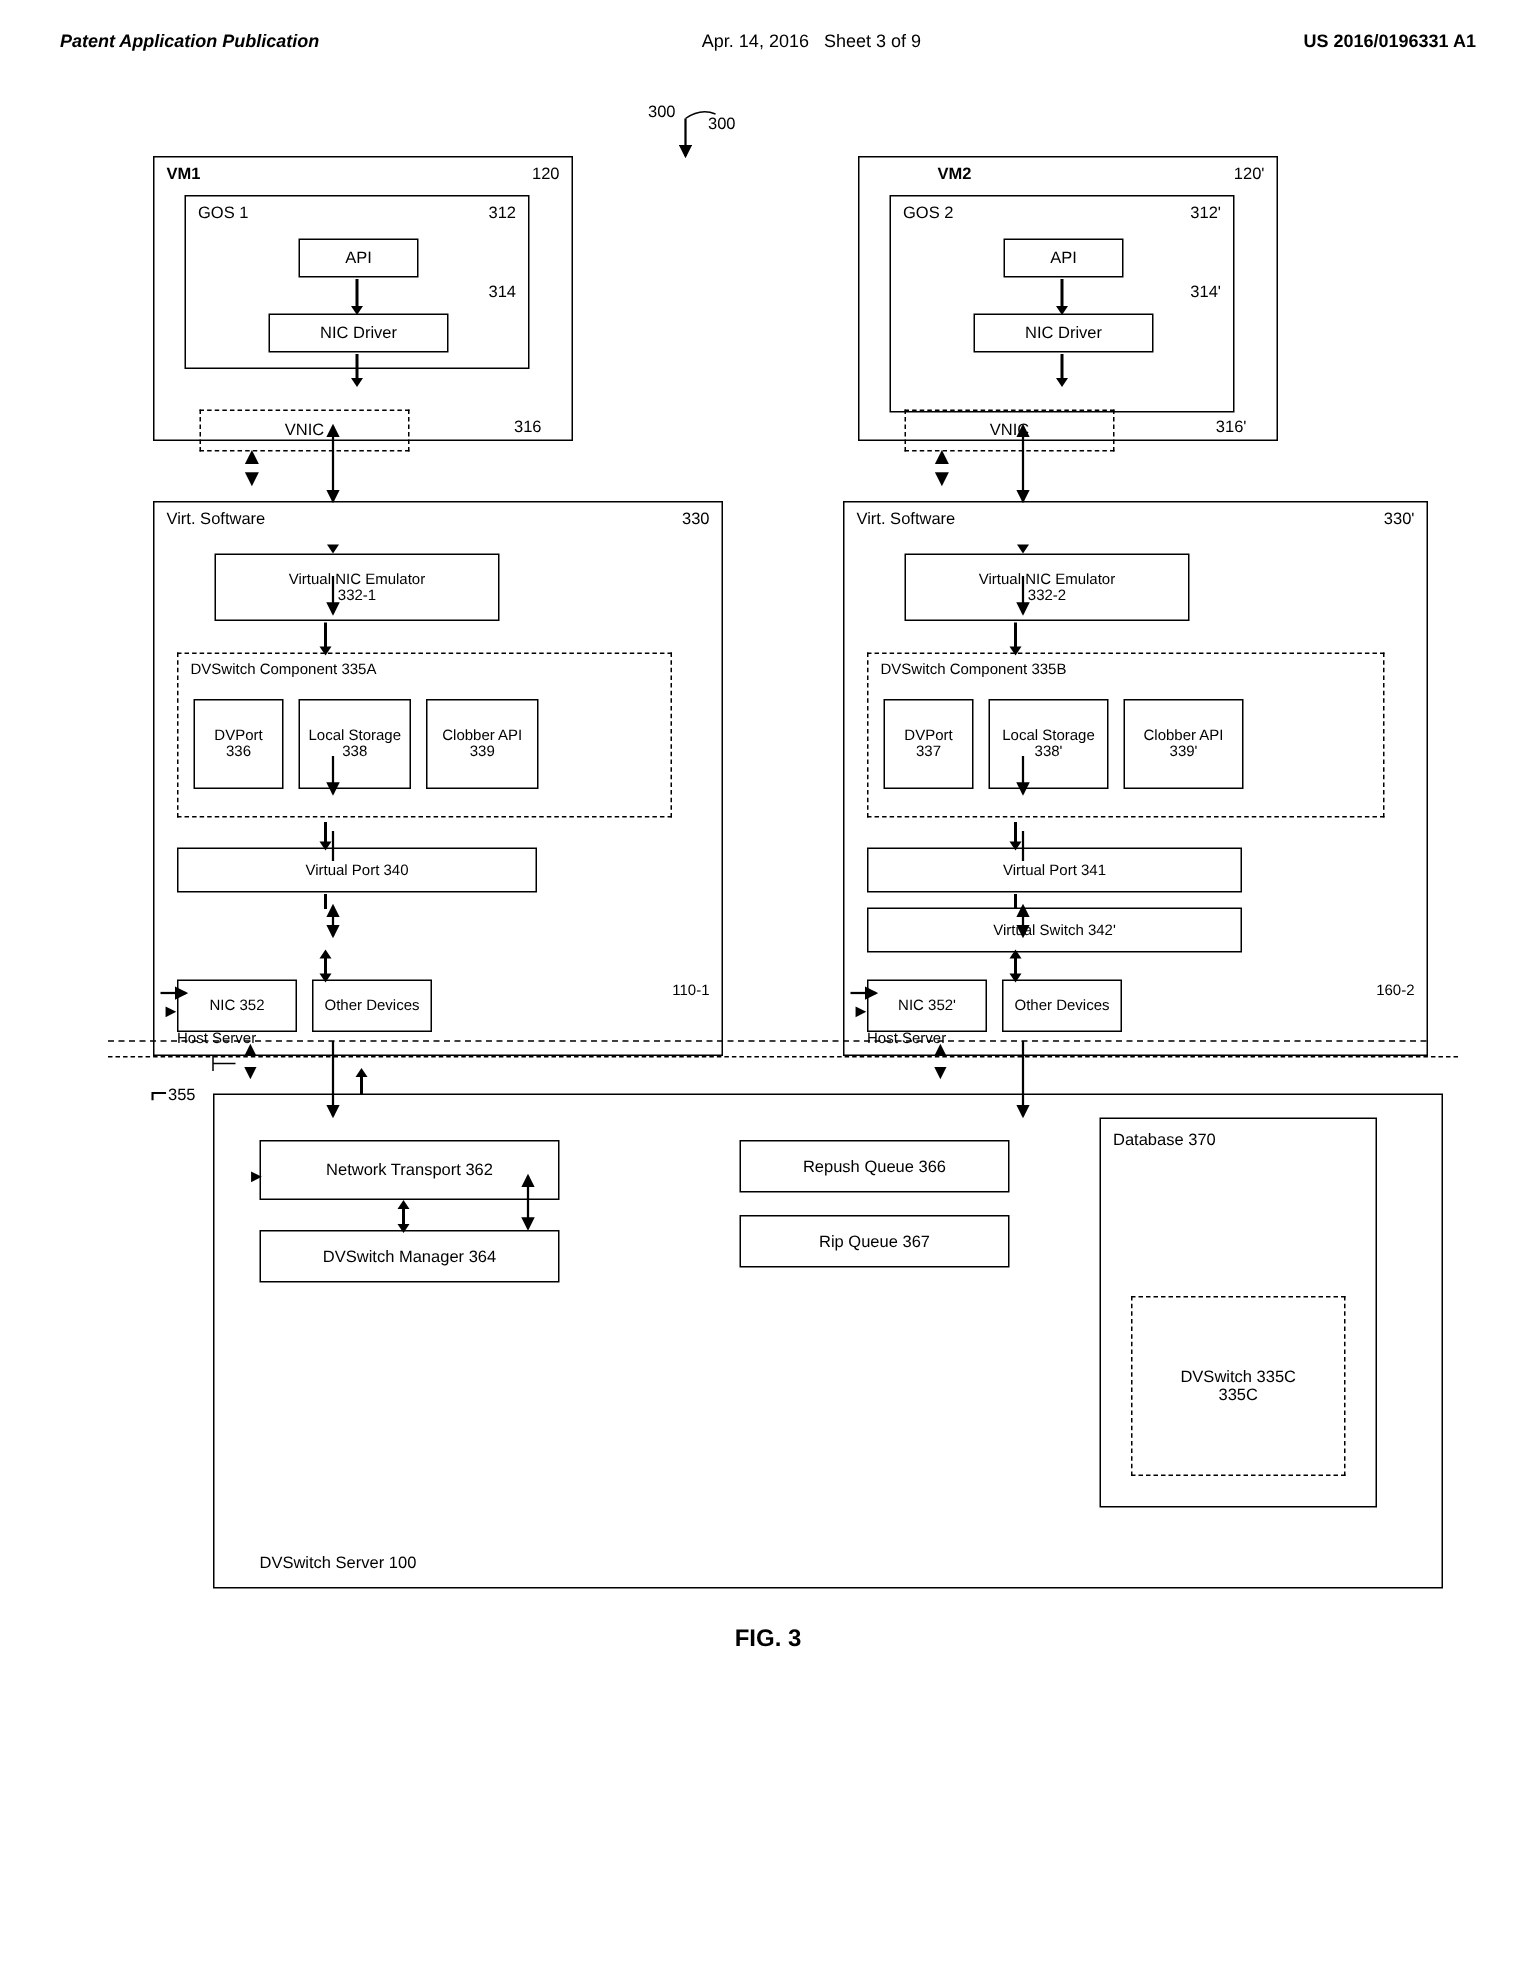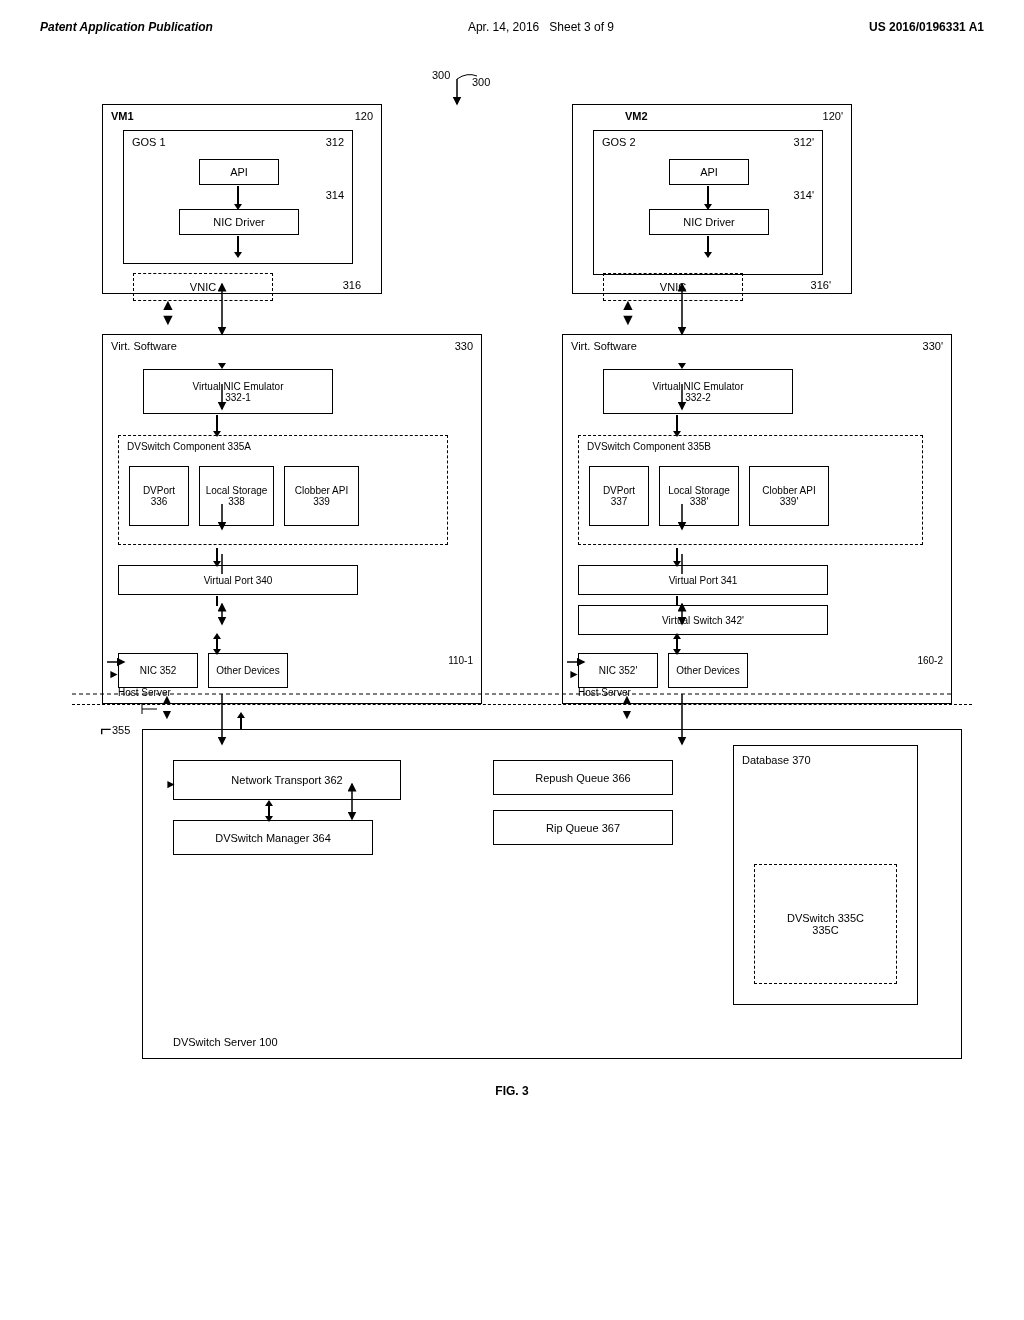--- a/index.html
+++ b/index.html
@@ -121,21 +121,21 @@
     </svg>
 
     <div style="position:absolute;top:5px;left:390px;font-size:11px;">300</div>
 
     <div style="position:absolute;top:40px;left:60px;width:280px;height:190px;border:1px solid #000;">
 
       <div style="position:absolute;top:5px;left:8px;font-size:11px;font-weight:bold;">VM1</div>
 
       <div style="position:absolute;top:5px;right:8px;font-size:11px;">120</div>
 
-      <div style="position:absolute;top:25px;left:20px;width:230px;height:134px;border:1px solid #000;">
+      <div style="position:absolute;top:25px;left:20px;width:230px;height:116px;border:1px solid #000;">
         <div style="position:absolute;top:5px;left:8px;font-size:11px;">GOS 1</div>
         <div style="position:absolute;top:5px;right:8px;font-size:11px;">312</div>
 
         <div style="position:absolute;top:28px;left:75px;width:80px;height:26px;border:1px solid #000;display:flex;align-items:center;justify-content:center;font-size:11px;">API</div>
 
         <div style="position:absolute;top:55px;left:113px;width:2px;height:20px;background:#000;"></div>
         <div style="position:absolute;top:73px;left:110px;width:0;height:0;border-left:4px solid transparent;border-right:4px solid transparent;border-top:6px solid #000;"></div>
 
         <div style="position:absolute;top:58px;right:8px;font-size:11px;">314</div>
 
@@ -306,21 +306,21 @@
 
     <div style="position:absolute;top:628px;left:118px;font-size:14px;line-height:1;">▲</div>
     <div style="position:absolute;top:628px;left:578px;font-size:14px;line-height:1;">▲</div>
 
     <div style="position:absolute;top:660px;left:70px;font-size:11px;">355</div>
 
     <div style="position:absolute;top:655px;left:58px;font-size:20px;line-height:1;transform:rotate(0deg);">⌐</div>
 
     <div style="position:absolute;top:665px;left:100px;width:820px;height:330px;border:1px solid #000;">
 
-      <div style="position:absolute;top:30px;left:30px;width:228px;height:40px;border:1px solid #000;display:flex;align-items:center;justify-content:center;font-size:11px;">Network Transport 362</div>
+      <div style="position:absolute;top:30px;left:30px;width:200px;height:40px;border:1px solid #000;display:flex;align-items:center;justify-content:center;font-size:11px;">Network Transport 362</div>
 
       <div style="position:absolute;top:48px;left:22px;font-size:12px;line-height:1;">►</div>
 
       <div style="position:absolute;top:72px;left:125px;width:2px;height:16px;background:#000;"></div>
       <div style="position:absolute;top:86px;left:122px;width:0;height:0;border-left:4px solid transparent;border-right:4px solid transparent;border-top:6px solid #000;"></div>
       <div style="position:absolute;top:70px;left:122px;width:0;height:0;border-left:4px solid transparent;border-right:4px solid transparent;border-bottom:6px solid #000;"></div>
 
       <div style="position:absolute;top:90px;left:30px;width:200px;height:35px;border:1px solid #000;display:flex;align-items:center;justify-content:center;font-size:11px;">DVSwitch Manager 364</div>
 
       <div style="position:absolute;bottom:10px;left:30px;font-size:11px;">DVSwitch Server 100</div>
@@ -336,17 +336,17 @@
           <div>DVSwitch 335C</div>
           <div>335C</div>
         </div>
       </div>
 
     </div>
 
     <div style="position:absolute;top:650px;left:198px;width:2px;height:16px;background:#000;"></div>
     <div style="position:absolute;top:648px;left:195px;width:0;height:0;border-left:4px solid transparent;border-right:4px solid transparent;border-bottom:6px solid #000;"></div>
 
-    <div style="position:absolute;top:1020px;left:0;right:0;text-align:center;font-size:12px;font-weight:bold;">FIG. 3</div>
+    <div style="position:absolute;top:1020px;left:0;right:0;text-align:center;font-size:16px;font-weight:bold;">FIG. 3</div>
 
   </div>
 
 </div>
 
 </body></html>

